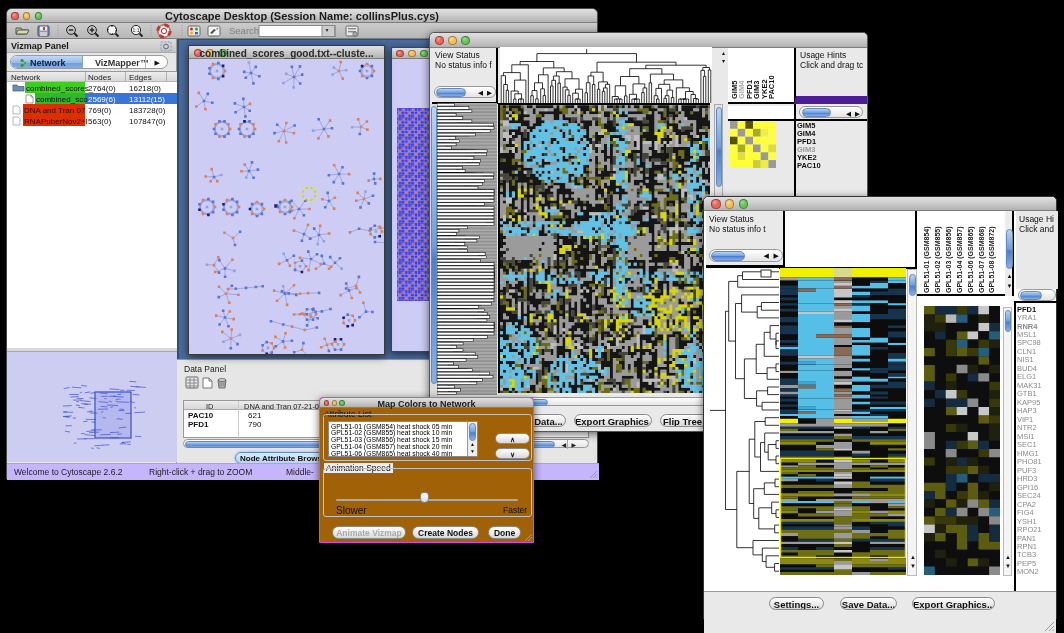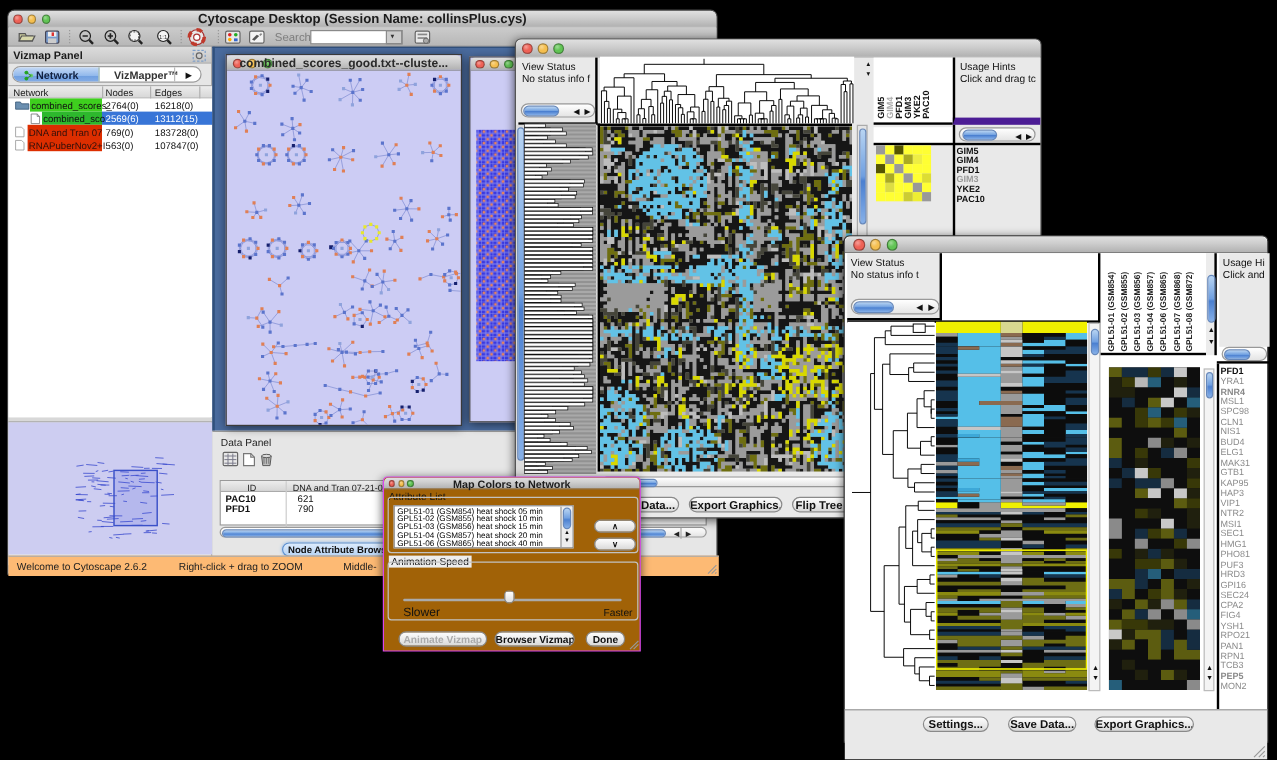--- a/index.html
+++ b/index.html
@@ -160,21 +160,21 @@
       </div>
       <div class="sb" style="left:6px;top:79px;width:406px;height:9px">
         <div class="sbthumb" style="left:1px;top:0.5px;width:370px;height:7px"></div>
         <div style="position:absolute;right:20px;top:0;width:1px;height:9px;background:#aaa"></div>
         <div class="txt" style="right:22px;top:0.5px;font-size:6px;color:#222">◀</div>
         <div class="txt" style="right:12px;top:0.5px;font-size:6px;color:#222">▶</div>
       </div>
       <div class="btn" style="left:58px;top:92px;width:92px;height:12px;font-size:8px;line-height:12px;background:linear-gradient(#dcebfc,#b8d4f4);border:1.5px solid #5b8fd0;border-radius:7px;box-shadow:0 0 3px #7fb0e8">Node Attribute Brows</div>
       <div class="btn" style="left:268px;top:92px;width:80px;height:12px;font-size:8px;line-height:12px;border-radius:7px">Edge Attribute Browser</div>
     </div>
-    <div style="position:absolute;left:0;top:454px;width:592px;height:17px;background:#fdba74;border-top:1px solid #aaa;border-radius:0">
+    <div style="position:absolute;left:0;top:454px;width:592px;height:17px;background:#c4b5fd;border-top:1px solid #aaa;border-radius:0">
       <div class="txt" style="left:7px;top:3px;font-size:8.5px;color:#222">Welcome to Cytoscape 2.6.2</div>
       <div class="txt" style="left:142px;top:3px;font-size:8.5px;color:#222">Right-click + drag  to  ZOOM</div>
       <div class="txt" style="left:279px;top:3px;font-size:8.5px;color:#222">Middle-</div>
       <svg width="9" height="9" viewBox="0 0 9 9" style="position:absolute;right:1px;bottom:1px">
         <path d="M8 1L1 8M8 4L4 8M8 7L7 8" stroke="#999" stroke-width="1"></path>
       </svg>
     </div>
   </div>
 <div class="win" style="left:391px;top:47px;width:45px;height:305px;background:#ccccf4;border:1px solid #444;">
     <div class="tb" style="height:11px;border-radius:4px 4px 0 0"></div>
@@ -224,21 +224,21 @@
       </div>
     </div>
     <div style="position:absolute;left:298px;top:15px;width:66px;height:56px;background:#fff;border-bottom:2px solid #000"></div>
     <div class="txt" style="left:299.5px;top:66px;font-size:7.5px;font-weight:bold;color:#111;transform:rotate(-90deg);transform-origin:0 0">GIM5</div>
     <div class="txt" style="left:307.0px;top:66px;font-size:7.5px;font-weight:bold;color:#aaa;transform:rotate(-90deg);transform-origin:0 0">GIM4</div>
     <div class="txt" style="left:314.5px;top:66px;font-size:7.5px;font-weight:bold;color:#111;transform:rotate(-90deg);transform-origin:0 0">PFD1</div>
     <div class="txt" style="left:322.0px;top:66px;font-size:7.5px;font-weight:bold;color:#111;transform:rotate(-90deg);transform-origin:0 0">GIM3</div>
     <div class="txt" style="left:329.5px;top:66px;font-size:7.5px;font-weight:bold;color:#111;transform:rotate(-90deg);transform-origin:0 0">YKE2</div>
     <div class="txt" style="left:337.0px;top:66px;font-size:7.5px;font-weight:bold;color:#111;transform:rotate(-90deg);transform-origin:0 0">PAC10</div>
     <div style="position:absolute;left:298px;top:73px;width:66px;height:14px;background:#fff"></div>
-    <div style="position:absolute;left:364px;top:15px;width:73px;height:56px;background:#e9e9e9;border-left:2px solid #000;border-bottom:6px solid #4c1d95">
+    <div style="position:absolute;left:364px;top:15px;width:73px;height:56px;background:#e9e9e9;border-left:2px solid #000;border-bottom:8px solid #4c1d95">
       <div class="txt" style="left:4px;top:2px;font-size:8.5px;color:#111">Usage Hints</div>
       <div class="txt" style="left:4px;top:12px;font-size:8.5px;color:#111">Click and drag tc</div>
     </div>
     <div class="sb" style="left:369px;top:73px;width:64px;height:12px">
       <div class="sbthumb" style="left:2px;top:1px;width:29px;height:9px"></div>
       <div class="txt" style="right:11px;top:2.5px;font-size:6.5px;color:#111">◀</div>
       <div class="txt" style="right:2px;top:2.5px;font-size:6.5px;color:#111">▶</div>
     </div>
     <div style="position:absolute;left:298px;top:86px;width:139px;height:2px;background:#000"></div>
     <svg width="46" height="47" viewBox="0 0 46 47" style="position:absolute;left:300px;top:88px">
@@ -548,21 +548,21 @@
     <div class="txt" style="left:313px;top:277.1px;font-size:7.5px;font-weight:normal;color:#8a8a8a">HRD3</div>
     <div class="txt" style="left:313px;top:285.6px;font-size:7.5px;font-weight:normal;color:#8a8a8a">GPI16</div>
     <div class="txt" style="left:313px;top:294.1px;font-size:7.5px;font-weight:normal;color:#8a8a8a">SEC24</div>
     <div class="txt" style="left:313px;top:302.5px;font-size:7.5px;font-weight:normal;color:#8a8a8a">CPA2</div>
     <div class="txt" style="left:313px;top:311.0px;font-size:7.5px;font-weight:normal;color:#8a8a8a">FIG4</div>
     <div class="txt" style="left:313px;top:319.5px;font-size:7.5px;font-weight:normal;color:#8a8a8a">YSH1</div>
     <div class="txt" style="left:313px;top:328.0px;font-size:7.5px;font-weight:normal;color:#8a8a8a">RPO21</div>
     <div class="txt" style="left:313px;top:336.5px;font-size:7.5px;font-weight:normal;color:#8a8a8a">PAN1</div>
     <div class="txt" style="left:313px;top:344.9px;font-size:7.5px;font-weight:normal;color:#8a8a8a">RPN1</div>
     <div class="txt" style="left:313px;top:353.4px;font-size:7.5px;font-weight:normal;color:#8a8a8a">TCB3</div>
-    <div class="txt" style="left:313px;top:361.9px;font-size:7.5px;font-weight:bold;color:#8a8a8a">PEP5</div>
+    <div class="txt" style="left:313px;top:361.9px;font-size:7.5px;font-weight:normal;color:#8a8a8a">PEP5</div>
     <div class="txt" style="left:313px;top:370.4px;font-size:7.5px;font-weight:normal;color:#8a8a8a">MON2</div>
     <div style="position:absolute;left:310px;top:106px;width:2px;height:288px;background:#000"></div>
     <div style="position:absolute;left:203px;top:72px;width:10px;height:307px;background:#f4f4f4;border:1px solid #bbb">
       <div class="sbthumb" style="left:1px;top:4px;width:7px;height:22px"></div>
       <div class="txt" style="left:2px;top:284px;font-size:6px;color:#111">▲</div>
       <div class="txt" style="left:2px;top:293px;font-size:6px;color:#111">▼</div>
     </div>
     <div style="position:absolute;left:299px;top:110px;width:9px;height:269px;background:#f4f4f4;border:1px solid #bbb">
       <div class="sbthumb" style="left:0.5px;top:2px;width:6.5px;height:22px"></div>
       <div class="txt" style="left:1px;top:246px;font-size:6px;color:#111">▲</div>
@@ -631,17 +631,17 @@
     </div>
     <div class="btn" style="left:175px;top:35px;width:35px;height:11px;font-size:7px;line-height:11px;border-radius:6px">∧</div>
     <div class="btn" style="left:175px;top:50px;width:35px;height:11px;font-size:7px;line-height:11px;border-radius:6px">∨</div>
     <div class="txt" style="left:4px;top:65px;font-size:8.5px;color:#111;background:#ededed;padding:0 2px">Animation Speed</div>
     <div style="position:absolute;left:3px;top:70px;width:209px;height:49px;border:1px solid #c2c2c2;border-radius:3px"></div>
     <div style="position:absolute;left:16px;top:101px;width:182px;height:2px;background:#aaa;border-radius:1px"></div>
     <div style="position:absolute;left:100px;top:94px;width:9px;height:11px;background:linear-gradient(#fff,#ddd);border:1px solid #888;border-radius:4px 4px 5px 5px"></div>
     <div class="txt" style="left:16px;top:107px;font-size:10px;color:#111">Slower</div>
     <div class="txt" style="left:183px;top:107px;font-size:8.5px;color:#111">Faster</div>
     <div class="btn" style="left:12px;top:128px;width:74px;height:13px;font-size:8.5px;line-height:13px;color:#aaa">Animate Vizmap</div>
-    <div class="btn" style="left:92px;top:128px;width:67px;height:13px;font-size:8.5px;line-height:13px">Browser Vizmap</div>
+    <div class="btn" style="left:92px;top:128px;width:67px;height:13px;font-size:8.5px;line-height:13px">Create Nodes</div>
     <div class="btn" style="left:168px;top:128px;width:33px;height:13px;font-size:8.5px;line-height:13px">Done</div>
     <svg width="9" height="9" viewBox="0 0 9 9" style="position:absolute;right:0px;bottom:0px">
       <path d="M8 1L1 8M8 4L4 8" stroke="#999" stroke-width="1"></path>
     </svg>
   </div>
 </body></html>

